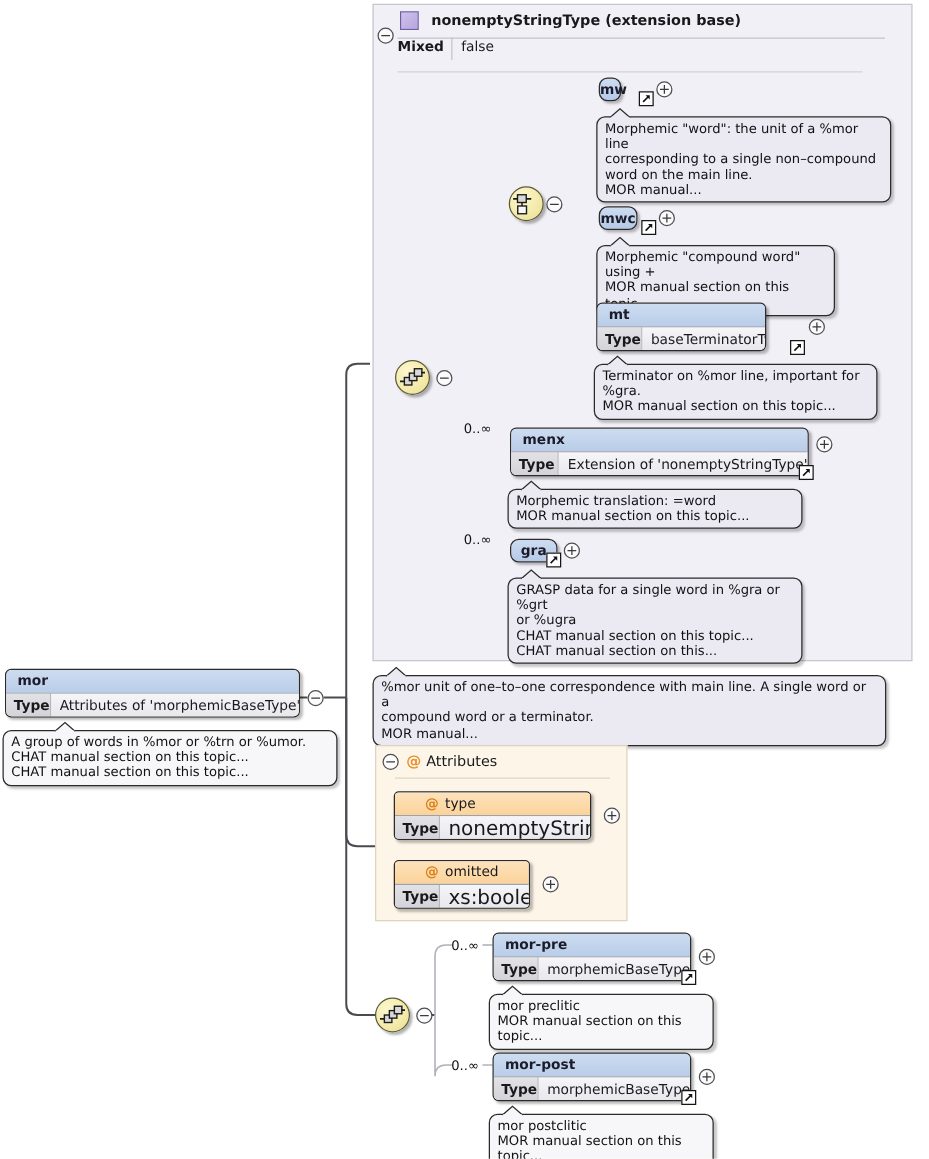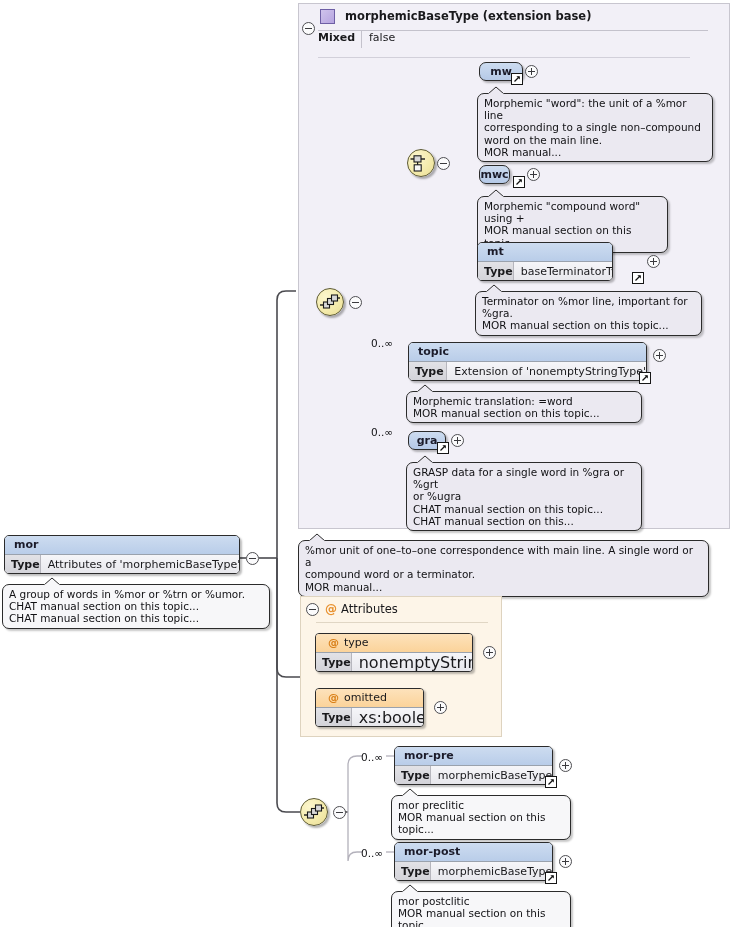--- a/index.html
+++ b/index.html
@@ -137,21 +137,21 @@
   .atbox {
     box-sizing: border-box;
     border: 1px solid #2b2b2b;
     border-radius: 4px;
     background: #f4f4f7;
     box-shadow: 2px 2px 2px rgba(0,0,0,0.26);
     overflow: hidden;
   }
   .atbox .name-row {
     height: 18px; line-height: 18px;
-    padding-left: 12px;
+    padding-left: 24px;
     font-size: 11px;
     color: #19191c;
     background: linear-gradient(to bottom,#fde2bb 0%,#fbd39a 100%);
     white-space: nowrap;
   }
   .atbox .name-row .at {
     color: #d97f17; font-weight: bold; margin-right: 5px;
   }
   .atbox .type-row {
     display: flex; height: 19px;
@@ -270,21 +270,21 @@
   <path d="M 386 756 L 394 756" stroke="#b3b1bb" stroke-width="1.3" fill="none"></path>
   <path d="M 386 852 L 394 852" stroke="#b3b1bb" stroke-width="1.3" fill="none"></path>
 </svg>
 
 <div class="abs" id="ext-container"></div>
 <div class="abs" id="ext-header-rule"></div>
 <div class="abs" id="ext-sub-rule"></div>
 
 <div class="abs pm minus" style="left:302px; top:22px;"></div>
 <div class="abs ext-swatch"></div>
-<div class="abs ext-title">morphemicBaseType (extension base)</div>
+<div class="abs ext-title">nonemptyStringType (extension base)</div>
 <div class="abs mixed-label">Mixed</div>
 <div class="abs mixed-sep"></div>
 <div class="abs mixed-value">false</div>
 
 <div class="abs conn" style="left:316px; top:288px;">
   <svg width="26" height="26" viewBox="0 0 26 26">
     <line x1="3" y1="16" x2="7" y2="16" stroke="#1a1a1a" stroke-width="1.4"></line>
     <rect x="6.5" y="13" width="6" height="6" fill="#d8d8d8" stroke="#1a1a1a" stroke-width="1.1"></rect>
     <rect x="10.5" y="9.5" width="6" height="6" fill="#d8d8d8" stroke="#1a1a1a" stroke-width="1.1"></rect>
     <rect x="14.5" y="6" width="6" height="6" fill="#d8d8d8" stroke="#1a1a1a" stroke-width="1.1"></rect>
@@ -297,21 +297,21 @@
   <svg width="26" height="26" viewBox="0 0 26 26">
     <line x1="2.5" y1="9" x2="6" y2="9" stroke="#1a1a1a" stroke-width="1.4"></line>
     <rect x="6" y="5.8" width="7" height="6.2" fill="#d8d8d8" stroke="#1a1a1a" stroke-width="1.1"></rect>
     <line x1="13" y1="9" x2="17" y2="9" stroke="#1a1a1a" stroke-width="1.4"></line>
     <line x1="9.6" y1="12" x2="9.6" y2="15" stroke="#1a1a1a" stroke-width="1.2"></line>
     <rect x="6.2" y="14.8" width="7" height="6.2" fill="#f7f7f7" stroke="#1a1a1a" stroke-width="1.1"></rect>
   </svg>
 </div>
 <div class="abs pm minus" style="left:437px; top:157px;"></div>
 
-<div class="abs pill" style="left:479px; top:62px; width:44px;">mw</div>
+<div class="abs pill" style="left:479px; top:62px; width:18px;">mw</div>
 <div class="abs linkarrow" style="left:511px; top:73px;">
   <svg width="10" height="10" viewBox="0 0 10 10">
     <path d="M2.5 7.5 L7 3" stroke="#111" stroke-width="1.3" fill="none"></path>
     <path d="M7.8 2.2 L7.8 5.6 L4.4 2.2 Z" fill="#111"></path>
   </svg>
 </div>
 <div class="abs pm plus" style="left:525px; top:65px;"></div>
 <div class="abs doc" style="left:477px; top:93px; width:236px;">Morphemic "word": the unit of a %mor line
 corresponding to a single non–compound
 word on the main line.
@@ -352,21 +352,21 @@
 <div class="abs pm plus" style="left:647px; top:255px;"></div>
 <div class="abs doc" style="left:475px; top:291px; width:227px;">Terminator on %mor line, important for %gra.
 MOR manual section on this topic...</div>
 <svg class="abs" style="left:485px; top:284px; width:20px; height:9px;">
   <path d="M1 8 L9 1 L17 8" fill="#ebe9f1" stroke="#2b2b2b" stroke-width="1"></path>
   <path d="M1.5 8.4 L16.5 8.4" stroke="#ebe9f1" stroke-width="2"></path>
 </svg>
 
 <div class="abs card" style="left:371px; top:337px;">0..∞</div>
 <div class="abs elbox" style="left:408px; top:342px; width:239px; height:39px;">
-  <div class="name-row">topic</div>
+  <div class="name-row">menx</div>
   <div class="type-row">
     <div class="type-key">Type</div>
     <div class="type-val">Extension of 'nonemptyStringType'</div>
   </div>
 </div>
 <div class="abs linkarrow" style="left:639px; top:372px;">
   <svg width="10" height="10" viewBox="0 0 10 10">
     <path d="M2.5 7.5 L7 3" stroke="#111" stroke-width="1.3" fill="none"></path>
     <path d="M7.8 2.2 L7.8 5.6 L4.4 2.2 Z" fill="#111"></path>
   </svg>

